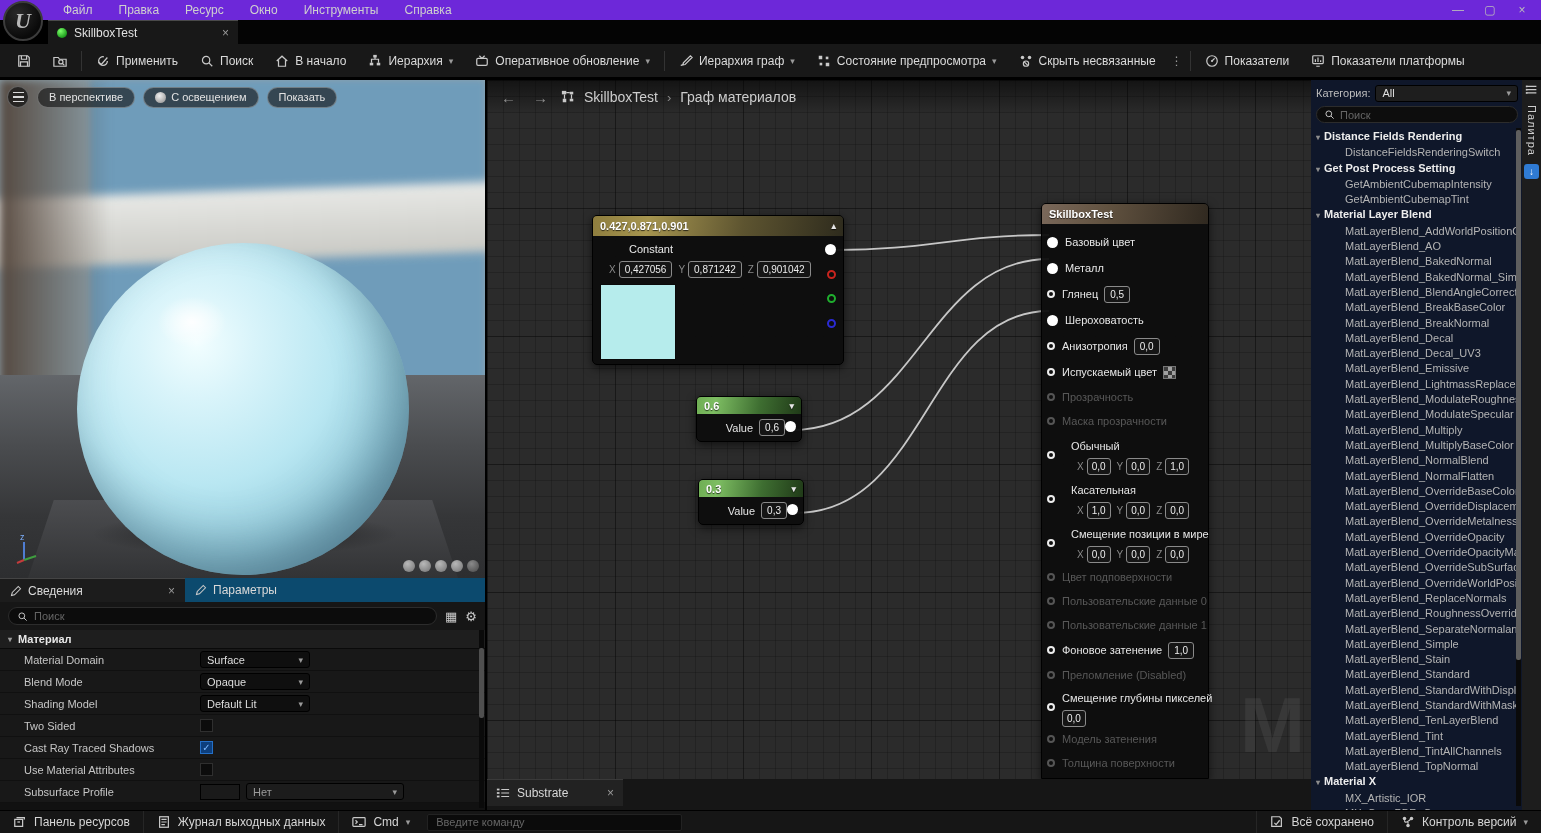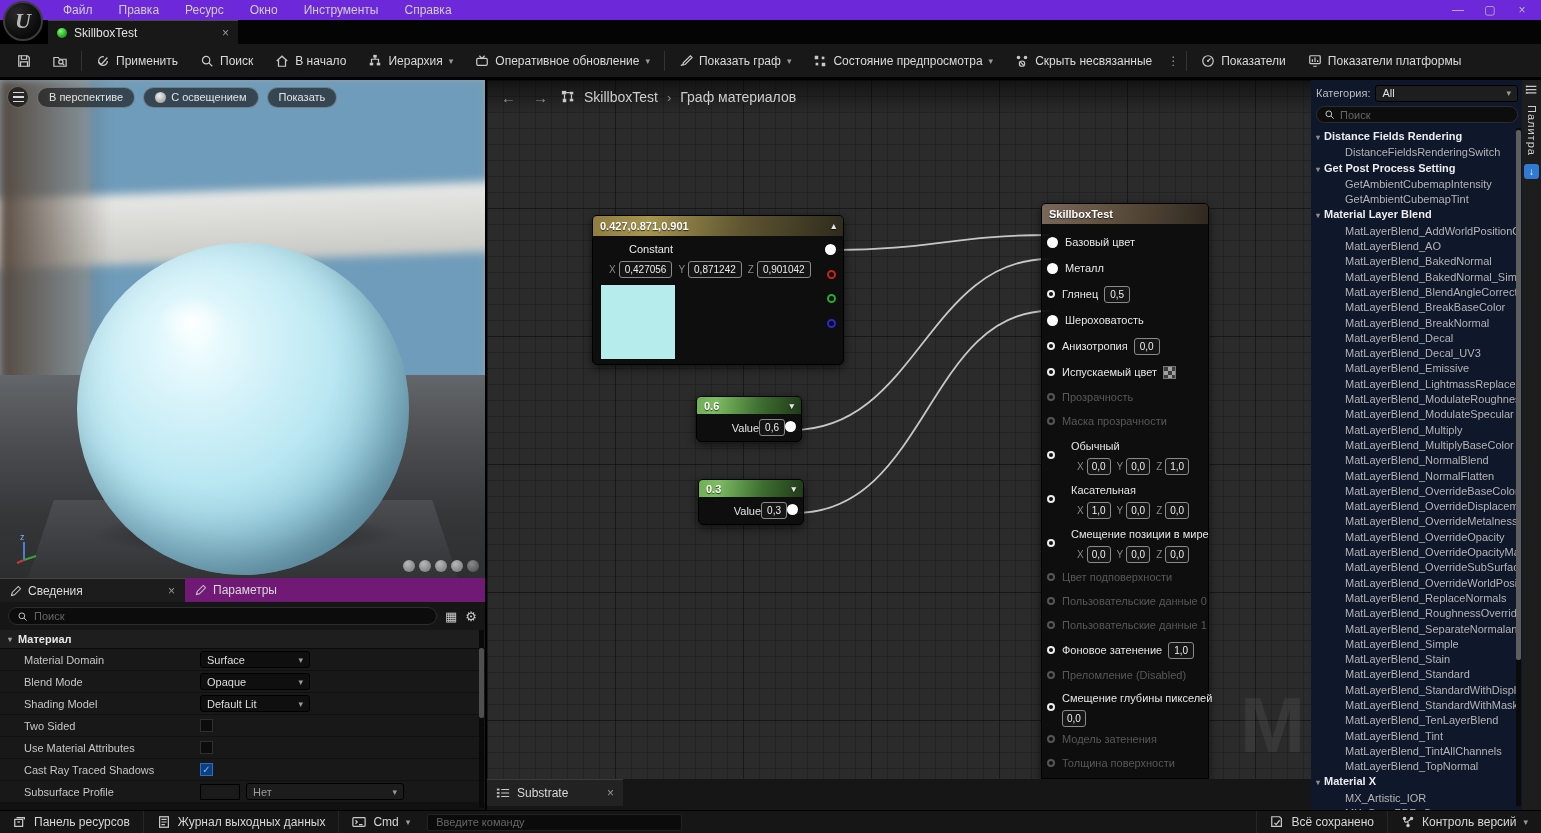--- a/index.html
+++ b/index.html
@@ -89,21 +89,21 @@
   #const-swatch{position:absolute;left:7px;top:68px;width:76px;height:76px;border:1px solid #0a0a0a;}
   .outpin{position:absolute;right:7px;width:9px;height:9px;border-radius:50%;}
   .outpin.w{width:11px;height:11px;background:#fff;}
   .outpin.r{border:2.5px solid #c8241e;}
   .outpin.g{border:2.5px solid #1fae2e;}
   .outpin.b{border:2.5px solid #2a2ad2;}
 
   
   .scalar{width:106px;height:46px;}
   .scalar .nhead{height:17px;font-weight:bold;background:linear-gradient(100deg,#6fae54 0%,#7dbd62 18%,#3e6e31 60%,#203a18 100%);}
-  .scalar .vrow{display:flex;align-items:center;justify-content:flex-end;padding:5px 16px 0 0;font-size:11px;color:#e4e4e4;position:relative;}
+  .scalar .vrow{display:flex;align-items:center;justify-content:flex-end;gap:6px;padding:5px 16px 0 0;font-size:11px;color:#e4e4e4;position:relative;}
   .scalar .outpin.w{top:24px;right:5px;position:absolute;}
 
   
   #node-result{left:554px;top:123px;width:168px;height:576px;border-radius:5px 5px 0 0;}
   #node-result .nhead{background:linear-gradient(100deg,#7a685a 0%,#60513f 40%,#302920 100%);}
   #result-pins{padding-top:5px;}
   .prow{display:flex;align-items:center;gap:7px;padding-left:5px;height:26px;}
   .prow.vec{height:44px;gap:16px;}
   .prow.two{height:40px;}
   .prow .pin{flex:none;width:8px;height:8px;border-radius:50%;border:2px solid #ececec;}
@@ -138,21 +138,21 @@
   #palette-scroll{position:absolute;right:1px;top:48px;width:5px;height:678px;background:#0a0a0a;}
   #palette-scroll .thumb{position:absolute;left:0;top:2px;width:5px;height:530px;background:#5e5e5e;border-radius:2px;}
 
   
   #palette-strip{left:1522px;top:80px;width:19px;height:730px;background:#1d1d1d;display:flex;flex-direction:column;align-items:center;padding-top:4px;gap:8px;}
   #strip-title{writing-mode:vertical-rl;font-size:11px;color:#cfcfcf;letter-spacing:1px;}
   #strip-dock{width:15px;height:15px;border-radius:3px;background:#2f7bd4;display:flex;align-items:center;justify-content:center;color:#fff;font-size:10px;}
 
   
   #details{left:0;top:578px;width:485px;height:232px;background:#111;overflow:hidden;}
-  #details-tabs{height:24px;background:#701a75;display:flex;align-items:flex-end;}
+  #details-tabs{height:24px;background:#0c4a6e;display:flex;align-items:flex-end;}
   .dtab{height:24px;display:flex;align-items:center;gap:6px;padding:0 10px;font-size:12px;color:#d8d8d8;}
   .dtab.active{background:#1c1c1c;border-top:1px solid #444;width:185px;}
   .dtab .x{margin-left:auto;color:#999;}
   #details-search{height:28px;display:flex;align-items:center;gap:8px;padding:0 8px;background:#161616;}
   #details-search .srch{flex:1;height:18px;border:1px solid #2c2c2c;border-radius:9px;background:#0c0c0c;display:flex;align-items:center;gap:6px;padding:0 8px;}
   #details-search .gi{color:#c9c9c9;font-size:13px;}
   #details-section{height:19px;background:#1e1e1e;display:flex;align-items:center;gap:6px;padding:0 8px;font-size:11px;font-weight:bold;color:#e8e8e8;border-bottom:1px solid #0a0a0a;}
   #details-section .tw{color:#9a9a9a;font-size:8px;}
   .drow{height:22px;display:flex;align-items:center;background:#181818;border-bottom:1px solid #101010;padding-left:24px;position:relative;}
   .drow .dlabel{font-size:11px;color:#c6c6c6;}
@@ -251,21 +251,21 @@
         <path d="M5 2l3 3 3-3"></path>
       </svg>
     <span>Оперативное обновление</span>
       <span class="chev">▾</span>
   </div>
   <div class="tsep"></div>
   <div class="tbtn">
     <svg class="ic" viewBox="0 0 16 16">
         <path d="M2 13c2 0 3-1 3-3l8-8 2 2-8 8c-2 0-3 1-5 1z"></path>
       </svg>
-    <span>Показать граф</span>
+    <span>Иерархия граф</span>
       <span class="chev">▾</span>
   </div>
   <div class="tbtn">
     <svg class="ic" viewBox="0 0 16 16">
         <rect class="f" x="2" y="2" width="4" height="4"></rect>
         <rect class="f" x="10" y="3" width="3" height="3"></rect>
         <rect class="f" x="3" y="10" width="3" height="3"></rect>
         <rect class="f" x="10" y="10" width="4" height="4"></rect>
       </svg>
     <span>Состояние предпросмотра</span>
@@ -701,29 +701,29 @@
           </div>
         </div>
       </div>
       <div class="drow">
         <span class="dlabel">Two Sided</span>
         <div class="ctrl">
           <span class="cb"></span>
         </div>
       </div>
       <div class="drow">
+        <span class="dlabel">Cast Ray Traced Shadows</span>
+        <div class="ctrl">
+          <span class="cb checked">✓</span>
+        </div>
+      </div>
+      <div class="drow">
         <span class="dlabel">Use Material Attributes</span>
         <div class="ctrl">
           <span class="cb"></span>
-        </div>
-      </div>
-      <div class="drow">
-        <span class="dlabel">Cast Ray Traced Shadows</span>
-        <div class="ctrl">
-          <span class="cb checked">✓</span>
         </div>
       </div>
       <div class="drow">
         <span class="dlabel">Subsurface Profile</span>
         <div class="ctrl">
           <span class="mini-box"></span>
           <div class="dd wide">
             <span>Нет</span>
             <span class="chev">▾</span>
           </div>

